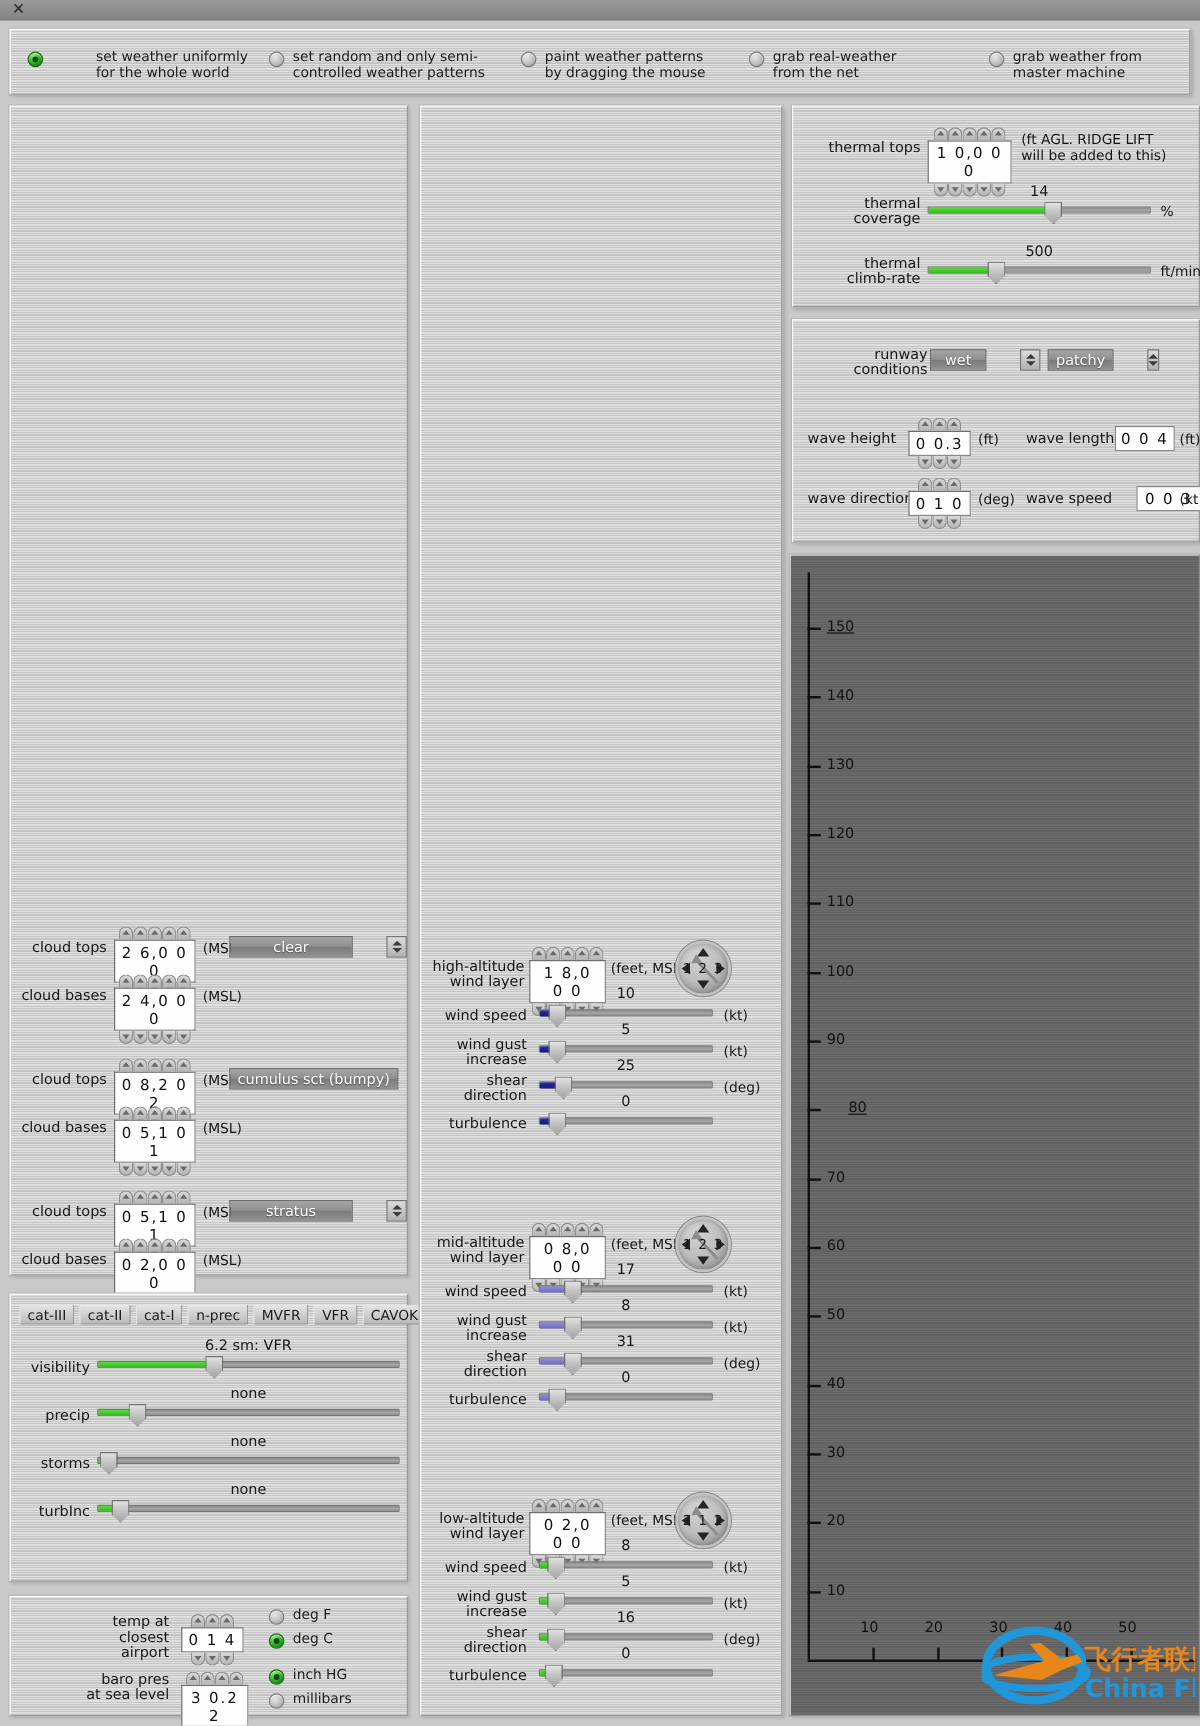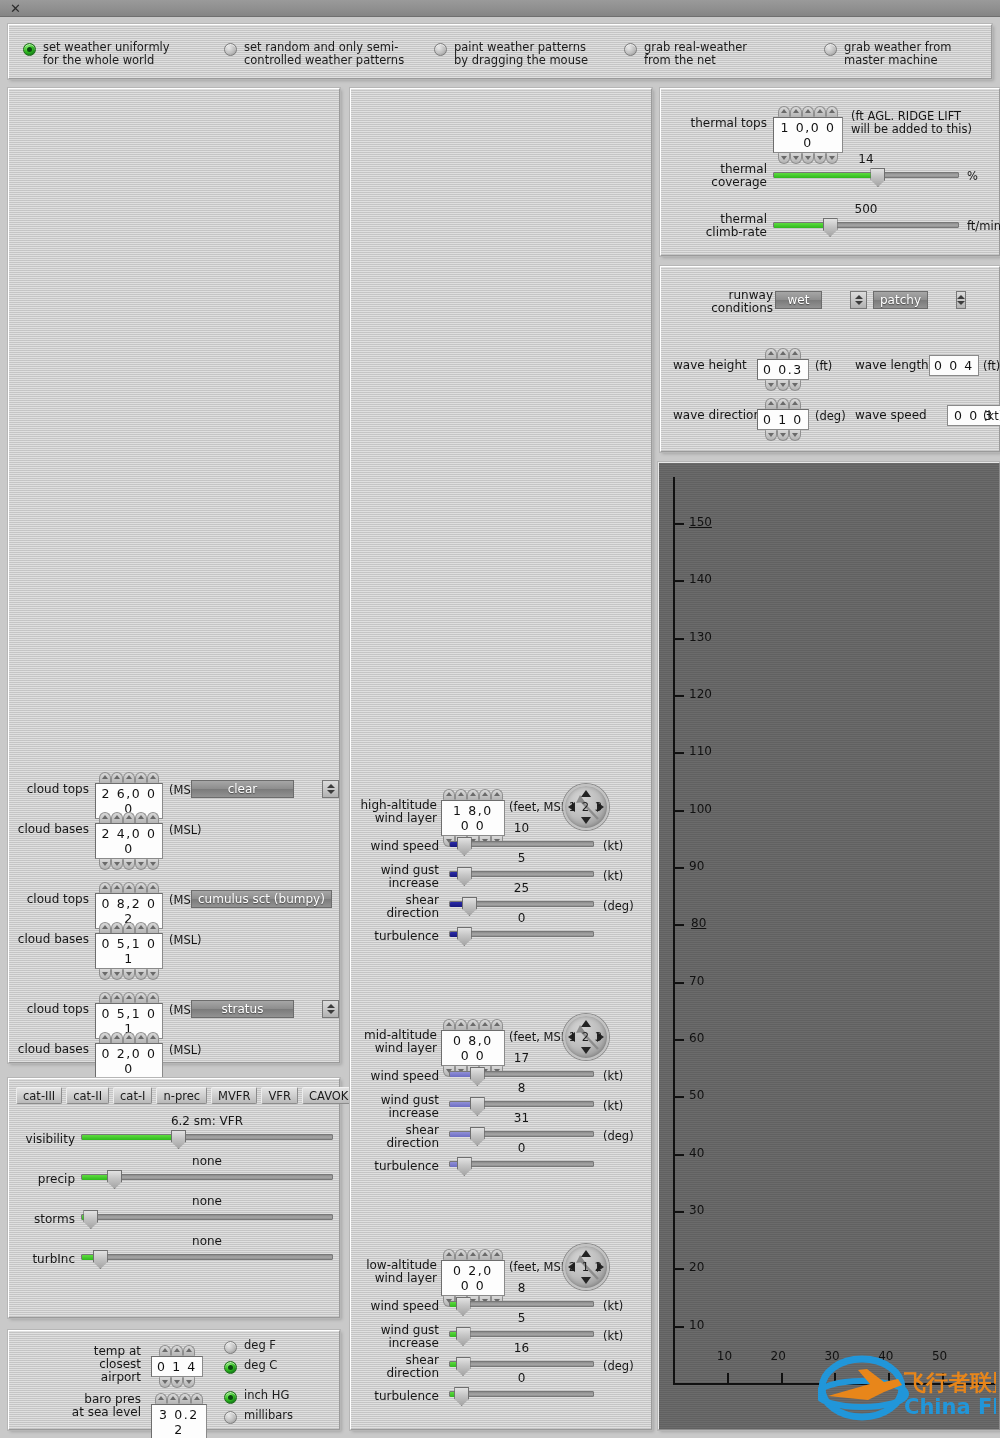--- a/index.html
+++ b/index.html
@@ -188,21 +188,21 @@
   #watermark { position: absolute; left: 818px; top: 1352px; width: 178px; height: 74px; pointer-events: none; }
 </style>
 </head>
 <body>
 
 <div class="titlebar">
   <div class="close-x">✕</div>
 </div>
 
 <div class="panel" id="radio-bar">
-    <div class="radio-opt" style="left: 14px; top: 16px;">
+    <div class="radio-opt" style="left: 14px; top: 16px; gap: 37px;">
       <div class="radio-dot on"></div>
       <div class="radio-label">set weather uniformly
 for the whole world</div>
     </div>
     <div class="radio-opt" style="left: 215px; top: 16px;">
       <div class="radio-dot"></div>
       <div class="radio-label">set random and only semi-
 controlled weather patterns</div>
     </div>
     <div class="radio-opt" style="left: 425px; top: 16px;">
@@ -747,21 +747,21 @@
     <div class="ticklbl" style="left: 30px; top: 166.557px;">130</div>
     <div class="tick" style="left: 14px; top: 231.899px; width: 11px; height: 2px;"></div>
     <div class="ticklbl" style="left: 30px; top: 223.899px;">120</div>
     <div class="tick" style="left: 14px; top: 289.241px; width: 11px; height: 2px;"></div>
     <div class="ticklbl" style="left: 30px; top: 281.241px;">110</div>
     <div class="tick" style="left: 14px; top: 346.582px; width: 11px; height: 2px;"></div>
     <div class="ticklbl" style="left: 30px; top: 338.582px;">100</div>
     <div class="tick" style="left: 14px; top: 403.924px; width: 11px; height: 2px;"></div>
     <div class="ticklbl" style="left: 30px; top: 395.924px;">90</div>
     <div class="tick" style="left: 14px; top: 461.266px; width: 11px; height: 2px;"></div>
-    <div class="ticklbl" style="left: 32px; top: 453.266px; text-decoration: underline;">80</div>
+    <div class="ticklbl" style="left: 48px; top: 453.266px; text-decoration: underline;">80</div>
     <div class="tick" style="left: 14px; top: 518.608px; width: 11px; height: 2px;"></div>
     <div class="ticklbl" style="left: 30px; top: 510.608px;">70</div>
     <div class="tick" style="left: 14px; top: 575.949px; width: 11px; height: 2px;"></div>
     <div class="ticklbl" style="left: 30px; top: 567.949px;">60</div>
     <div class="tick" style="left: 14px; top: 633.291px; width: 11px; height: 2px;"></div>
     <div class="ticklbl" style="left: 30px; top: 625.291px;">50</div>
     <div class="tick" style="left: 14px; top: 690.633px; width: 11px; height: 2px;"></div>
     <div class="ticklbl" style="left: 30px; top: 682.633px;">40</div>
     <div class="tick" style="left: 14px; top: 747.975px; width: 11px; height: 2px;"></div>
     <div class="ticklbl" style="left: 30px; top: 739.975px;">30</div>

